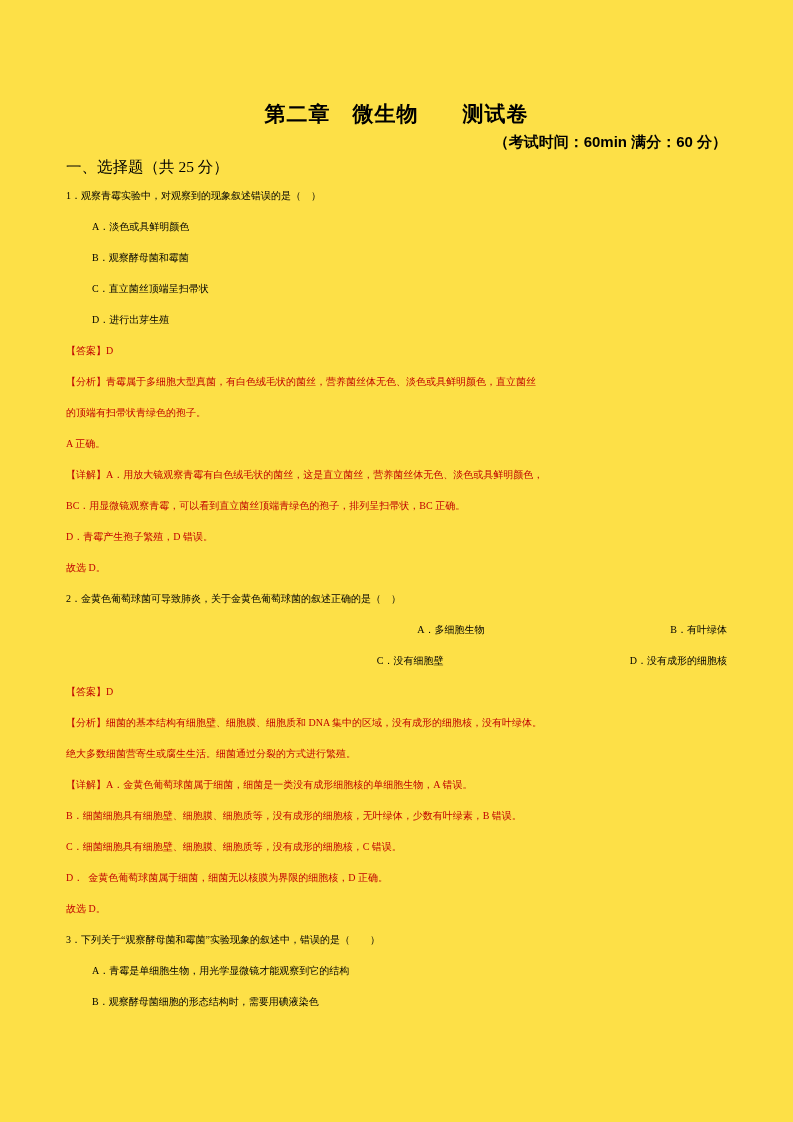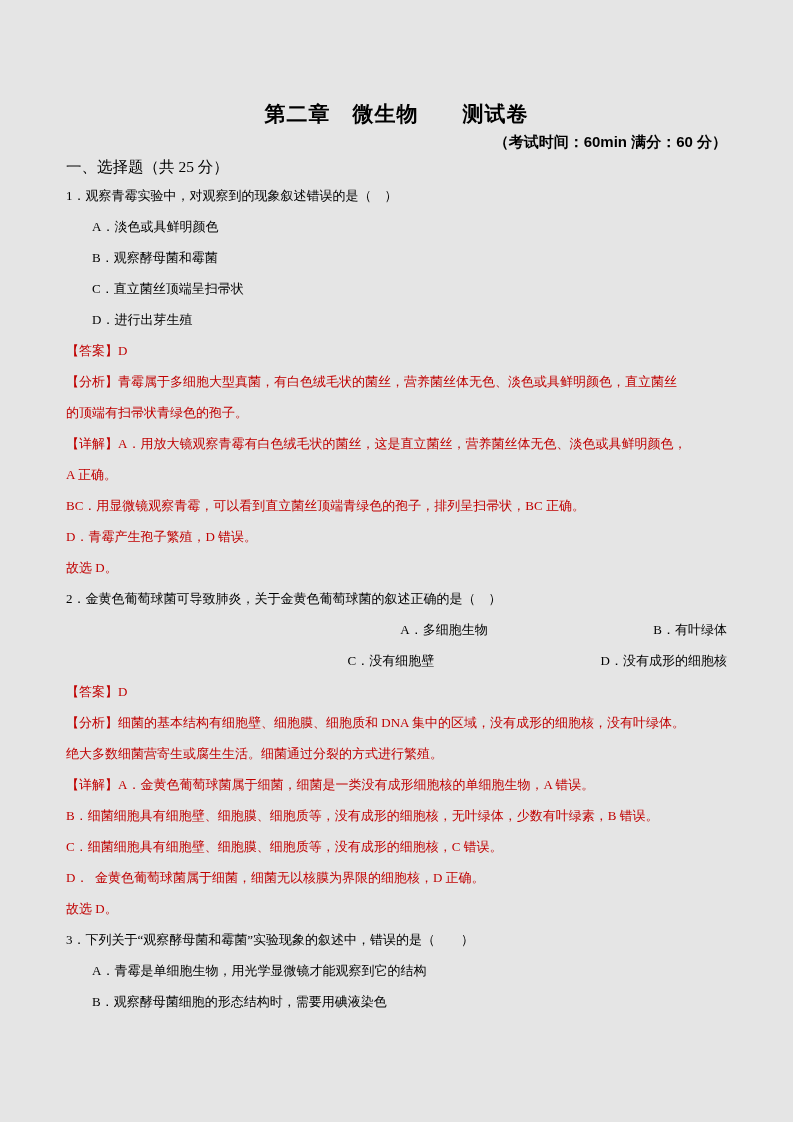--- a/index.html
+++ b/index.html
@@ -2,38 +2,38 @@
 <html><head>
 <meta charset="utf-8">
 <style>
   * { margin:0; padding:0; box-sizing:border-box; }
   html,body { background:#ffffff; }
   body {
     width:793px; height:1122px; overflow:hidden;
     font-family:"Liberation Serif","DejaVu Serif",serif;
     color:#000000;
   }
-  .page { width:793px; height:1122px; padding:98px 66px 0 66px; background:#e5e5e5; }
+  .page { width:793px; height:1122px; padding:98px 66px 0 66px; background:#fde047; }
   .doc-title {
     font-family:"Liberation Sans","DejaVu Sans",sans-serif;
     font-weight:bold; font-size:21px; line-height:32px;
     text-align:center; letter-spacing:1px; white-space:pre;
   }
   .doc-subtitle {
     font-family:"Liberation Sans","DejaVu Sans",sans-serif;
     font-weight:bold; font-size:15px; line-height:24px;
     text-align:right; white-space:pre;
   }
   .section-heading {
     font-weight:normal; font-size:15.5px; line-height:26px; margin-top:0;
     white-space:pre;
   }
   .line {
     height:31px; display:flex; align-items:center;
-    font-size:13px; white-space:pre; overflow:visible;
+    font-size:10px; white-space:pre; overflow:visible;
   }
   .opt { padding-left:26px; }
   .optrow { padding-left:26px;justify-content:flex-end; }
   .optcell { display:inline-block; width:253px; }
   .red { color:#C00000; }
 </style>
 </head>
 <body>
 
 <div class="page">
@@ -43,22 +43,22 @@
   <h2 class="section-heading">一、选择题（共 25 分）</h2>
 
   <div class="line">1．观察青霉实验中，对观察到的现象叙述错误的是（　）</div>
   <div class="line opt">A．淡色或具鲜明颜色</div>
   <div class="line opt">B．观察酵母菌和霉菌</div>
   <div class="line opt">C．直立菌丝顶端呈扫帚状</div>
   <div class="line opt">D．进行出芽生殖</div>
   <div class="line red">【答案】D</div>
   <div class="line red">【分析】青霉属于多细胞大型真菌，有白色绒毛状的菌丝，营养菌丝体无色、淡色或具鲜明颜色，直立菌丝</div>
   <div class="line red">的顶端有扫帚状青绿色的孢子。</div>
+  <div class="line red">A 正确。</div>
   <div class="line red">【详解】A．用放大镜观察青霉有白色绒毛状的菌丝，这是直立菌丝，营养菌丝体无色、淡色或具鲜明颜色，</div>
-  <div class="line red">A 正确。</div>
   <div class="line red">BC．用显微镜观察青霉，可以看到直立菌丝顶端青绿色的孢子，排列呈扫帚状，BC 正确。</div>
   <div class="line red">D．青霉产生孢子繁殖，D 错误。</div>
   <div class="line red">故选 D。</div>
 
   <div class="line">2．金黄色葡萄球菌可导致肺炎，关于金黄色葡萄球菌的叙述正确的是（　）</div>
   <div class="line optrow">
     <span class="optcell">A．多细胞生物</span>
     <span>B．有叶绿体</span>
   </div>
   <div class="line optrow">

